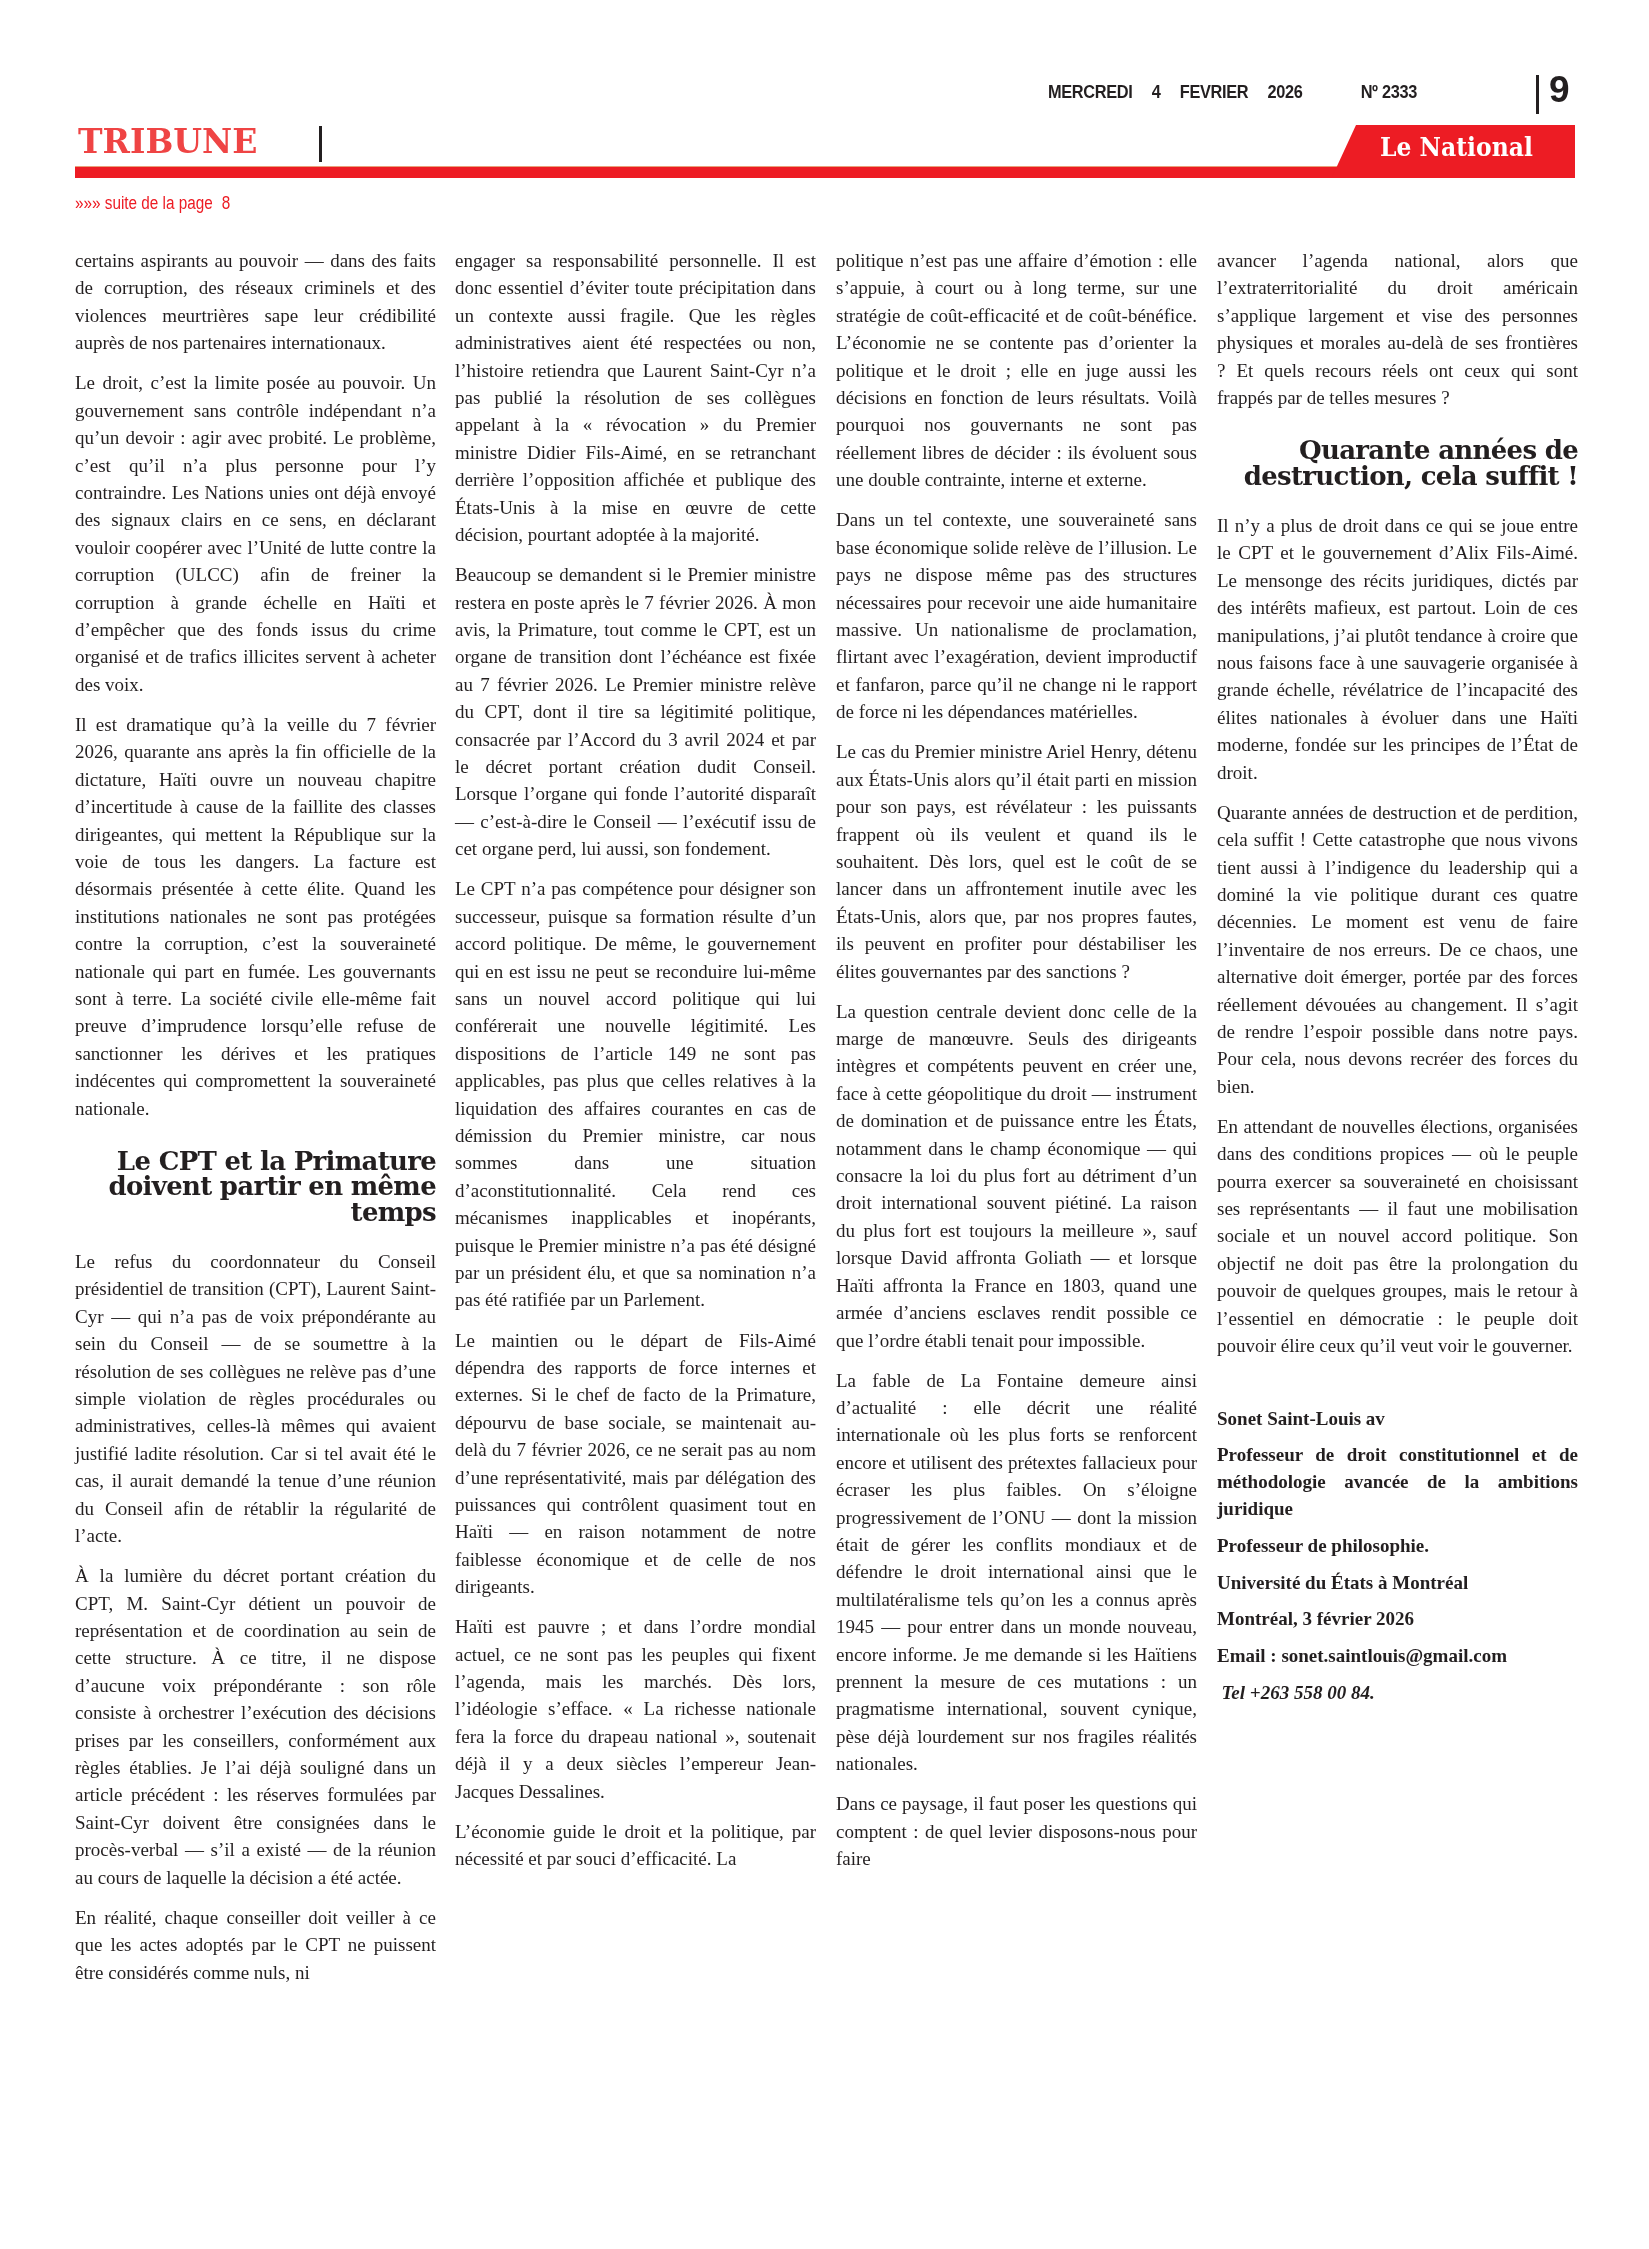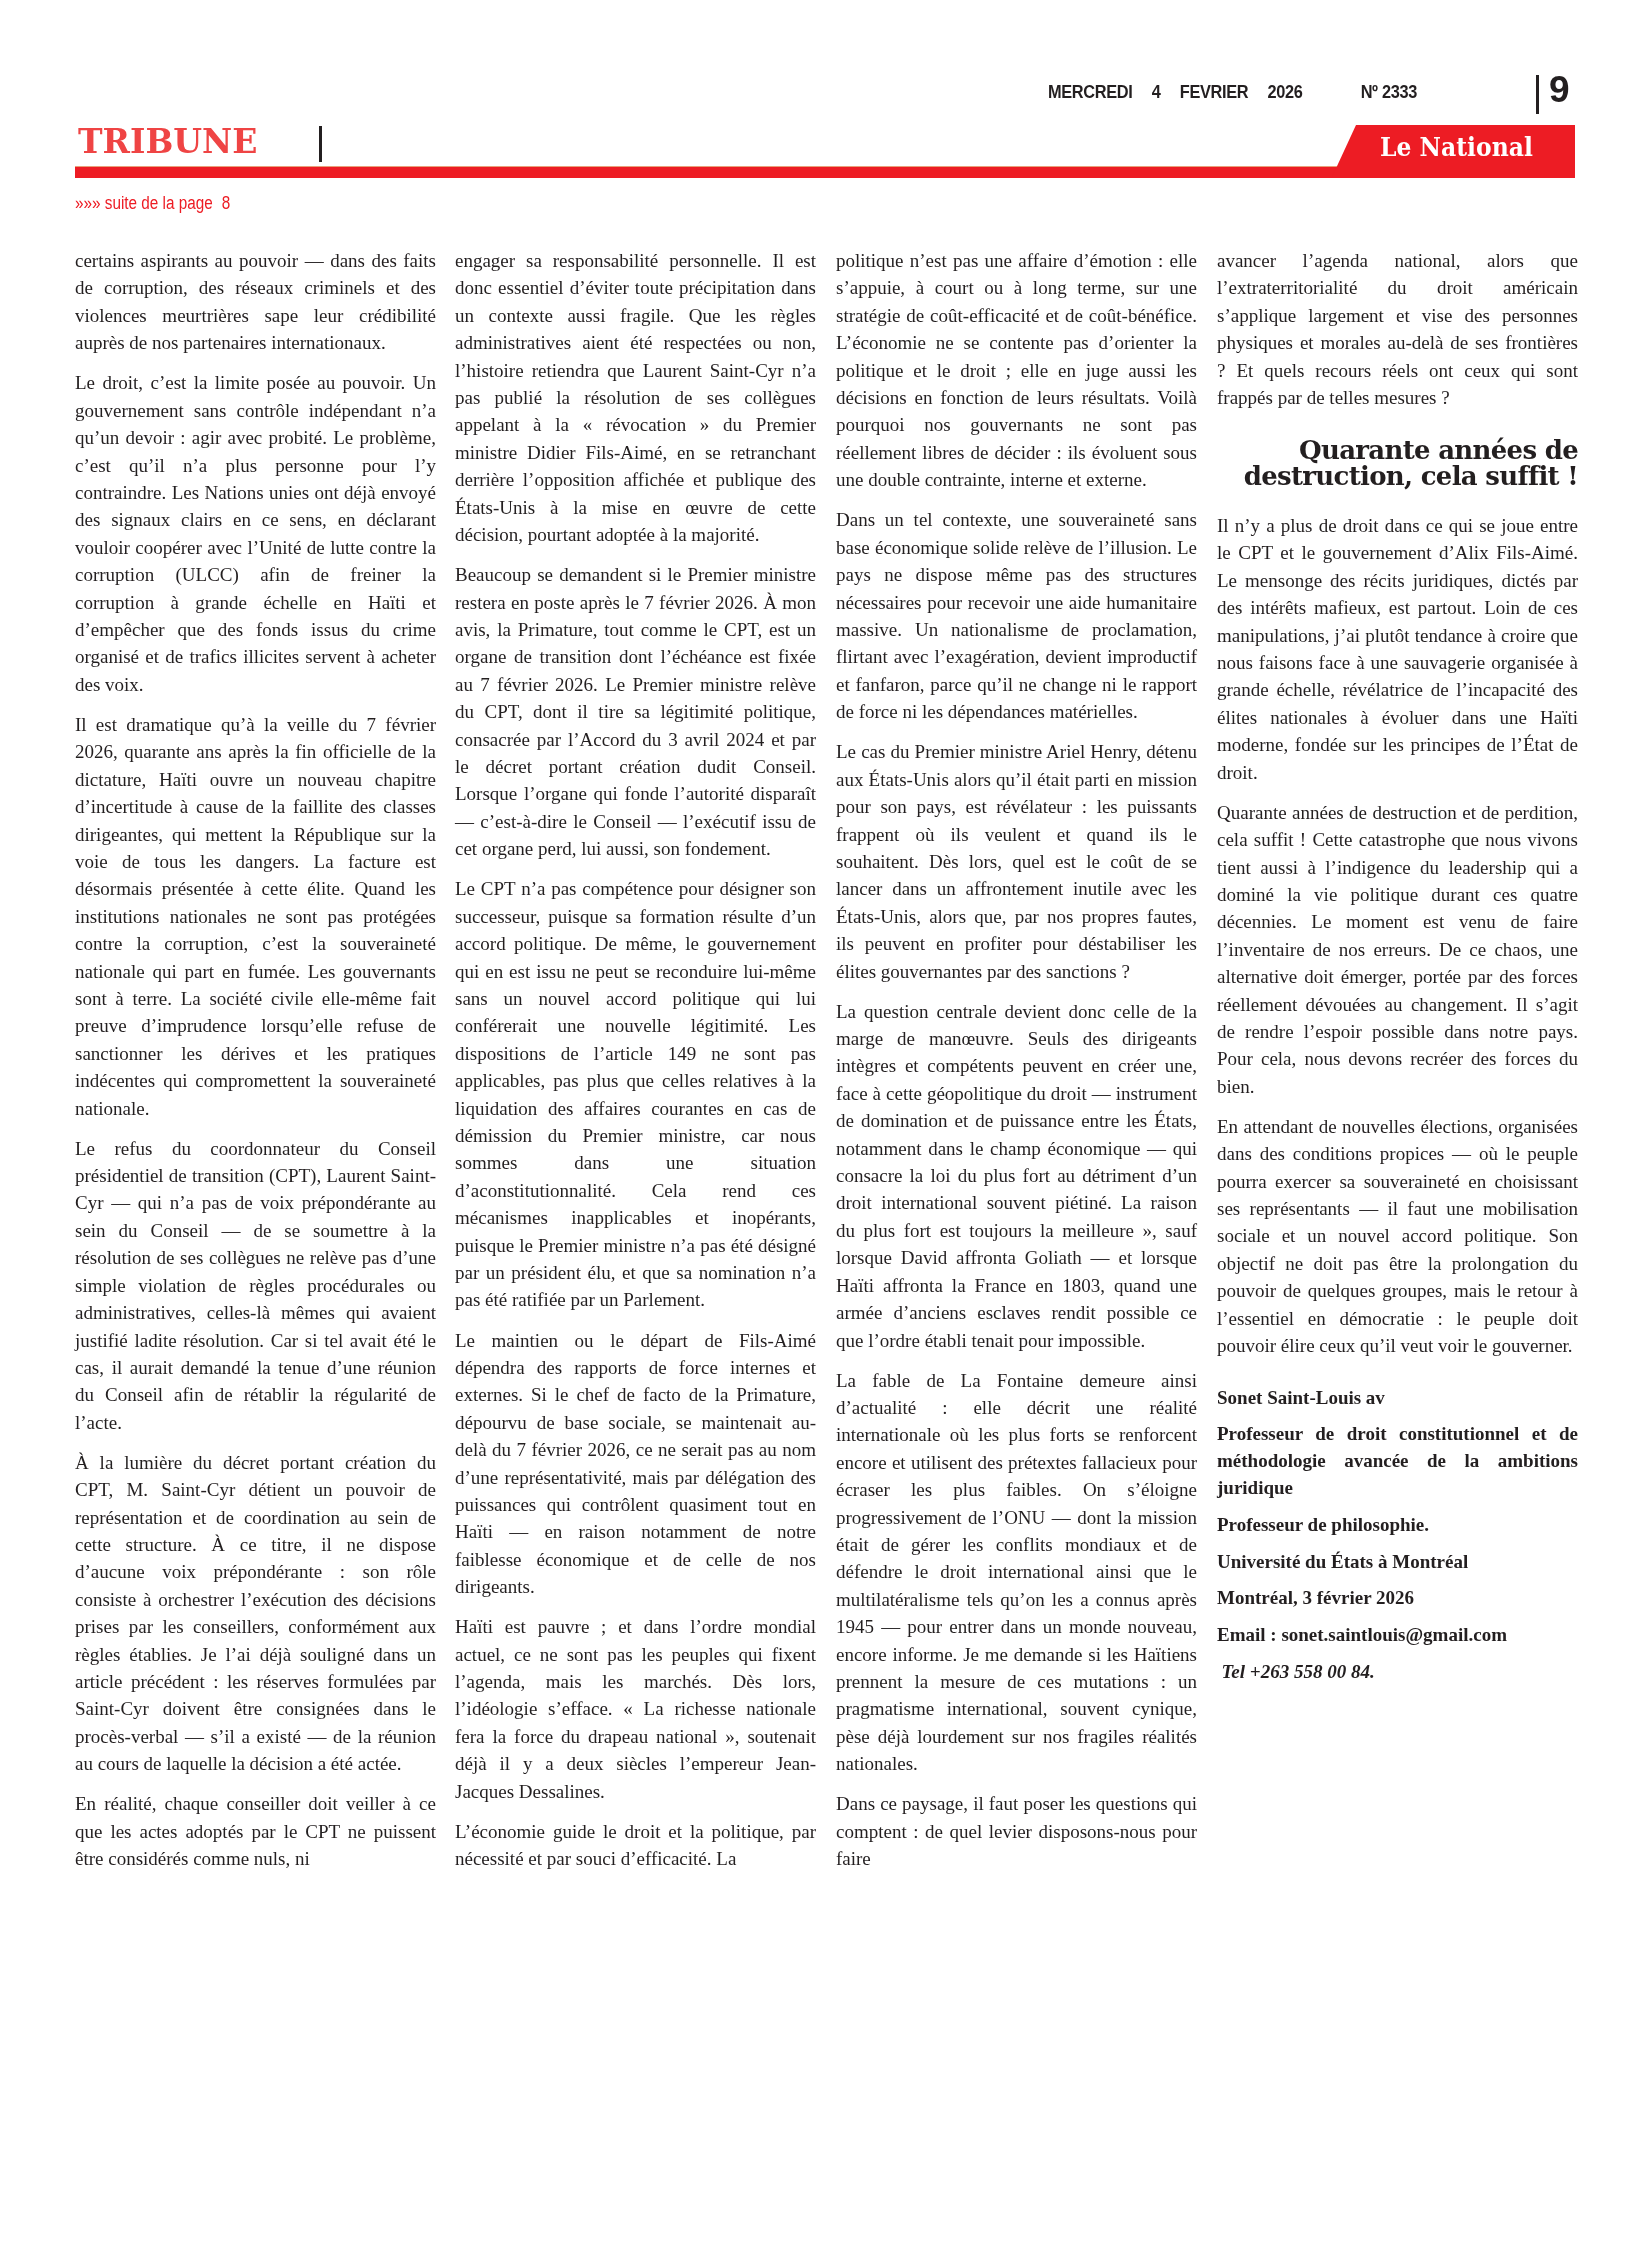--- a/index.html
+++ b/index.html
@@ -49,21 +49,21 @@
   .col h2 {
     font-family: "DejaVu Serif", serif; font-weight: bold; font-size: 26px; line-height: 25.5px;
     margin: 27px 0 22.5px 0; text-align: right; letter-spacing: -0.7px; color: #231f20;
   }
   #c1 { left: 75px; }
   #c2 { left: 455px; }
   #c3 { left: 836px; }
   #c4 { left: 1217px; }
   .end-mark { display: inline-block; width: 16.5px; height: 15px; background: #231f20; margin-left: 4.5px; vertical-align: -1.5px;
     clip-path: polygon(25% 0, 75% 0, 100% 50%, 75% 100%, 25% 100%, 0 50%); }
-  .sig { margin-top: 24px; font-weight: bold; line-height: 27px; }
+  .sig { margin-top: 45px; font-weight: bold; line-height: 27px; }
   .sig p { margin: 0 0 9.7px 0; font-weight: bold; }
   .sig .tel { padding-left: 4.5px; font-style: italic; }
 </style>
 </head>
 <body>
 
 <div class="hdr-date"><span>MERCREDI</span><span>4</span><span>FEVRIER</span><span>2026</span><span class="issue">Nº 2333</span></div>
 <div class="hdr-sep"></div>
 <div class="hdr-page">9</div>
 
@@ -72,20 +72,21 @@
 <div class="redline"></div>
 <div class="brand-tab"></div>
 <div class="brand-name">Le National</div>
 
 <div class="continuation"><span>»»» suite de la page</span><span class="pg">8</span></div>
 
 <div class="col" id="c1">
     <p><span>certains aspirants au pouvoir — dans des faits de corruption, des réseaux criminels et des violences meurtrières sape leur crédibilité auprès de nos partenaires internationaux.</span></p>
     <p><span>Le droit, c’est la limite posée au pouvoir. Un gouvernement sans contrôle indépendant n’a qu’un devoir : agir avec probité. Le problème, c’est qu’il n’a plus personne pour l’y contraindre. Les Nations unies ont déjà envoyé des signaux clairs en ce sens, en déclarant vouloir coopérer avec l’Unité de lutte contre la corruption (ULCC) afin de freiner la corruption à grande échelle en Haïti et d’empêcher que des fonds issus du crime organisé et de trafics illicites servent à acheter des voix.</span></p>
     <p><span>Il est dramatique qu’à la veille du 7 février 2026, quarante ans après la fin officielle de la dictature, Haïti ouvre un nouveau chapitre d’incertitude à cause de la faillite des classes dirigeantes, qui mettent la République sur la voie de tous les dangers. La facture est désormais présentée à cette élite. Quand les institutions nationales ne sont pas protégées contre la corruption, c’est la souveraineté nationale qui part en fumée. Les gouvernants sont à terre. La société civile elle-même fait preuve d’imprudence lorsqu’elle refuse de sanctionner les dérives et les pratiques indécentes qui compromettent la souveraineté nationale.</span></p>
+    <h2>Le CPT et la Primature doivent partir en même temps</h2>
     <p><span>Le refus du coordonnateur du Conseil présidentiel de transition (CPT), Laurent Saint-Cyr — qui n’a pas de voix prépondérante au sein du Conseil — de se soumettre à la résolution de ses collègues ne relève pas d’une simple violation de règles procédurales ou administratives, celles-là mêmes qui avaient justifié ladite résolution. Car si tel avait été le cas, il aurait demandé la tenue d’une réunion du Conseil afin de rétablir la régularité de l’acte.</span></p>
     <p><span>À la lumière du décret portant création du CPT, M. Saint-Cyr détient un pouvoir de représentation et de coordination au sein de cette structure. À ce titre, il ne dispose d’aucune voix prépondérante : son rôle consiste à orchestrer l’exécution des décisions prises par les conseillers, conformément aux règles établies. Je l’ai déjà souligné dans un article précédent : les réserves formulées par Saint-Cyr doivent être consignées dans le procès-verbal — s’il a existé — de la réunion au cours de laquelle la décision a été actée.</span></p>
     <p><span>En réalité, chaque conseiller doit veiller à ce que les actes adoptés par le CPT ne puissent être considérés comme nuls, ni</span></p>
   </div>
 <div class="col" id="c2">
     <p><span>engager sa responsabilité personnelle. Il est donc essentiel d’éviter toute précipitation dans un contexte aussi fragile. Que les règles administratives aient été respectées ou non, l’histoire retiendra que Laurent Saint-Cyr n’a pas publié la résolution de ses collègues appelant à la « révocation » du Premier ministre Didier Fils-Aimé, en se retranchant derrière l’opposition affichée et publique des États-Unis à la mise en œuvre de cette décision, pourtant adoptée à la majorité.</span></p>
     <p><span>Beaucoup se demandent si le Premier ministre restera en poste après le 7 février 2026. À mon avis, la Primature, tout comme le CPT, est un organe de transition dont l’échéance est fixée au 7 février 2026. Le Premier ministre relève du CPT, dont il tire sa légitimité politique, consacrée par l’Accord du 3 avril 2024 et par le décret portant création dudit Conseil. Lorsque l’organe qui fonde l’autorité disparaît — c’est-à-dire le Conseil — l’exécutif issu de cet organe perd, lui aussi, son fondement.</span></p>
     <p><span>Le CPT n’a pas compétence pour désigner son successeur, puisque sa formation résulte d’un accord politique. De même, le gouvernement qui en est issu ne peut se reconduire lui-même sans un nouvel accord politique qui lui conférerait une nouvelle légitimité. Les dispositions de l’article 149 ne sont pas applicables, pas plus que celles relatives à la liquidation des affaires courantes en cas de démission du Premier ministre, car nous sommes dans une situation d’aconstitutionnalité. Cela rend ces mécanismes inapplicables et inopérants, puisque le Premier ministre n’a pas été désigné par un président élu, et que sa nomination n’a pas été ratifiée par un Parlement.</span></p>
     <p><span>Le maintien ou le départ de Fils-Aimé dépendra des rapports de force internes et externes. Si le chef de facto de la Primature, dépourvu de base sociale, se maintenait au-delà du 7 février 2026, ce ne serait pas au nom d’une représentativité, mais par délégation des puissances qui contrôlent quasiment tout en Haïti — en raison notamment de notre faiblesse économique et de celle de nos dirigeants.</span></p>
     <p><span>Haïti est pauvre ; et dans l’ordre mondial actuel, ce ne sont pas les peuples qui fixent l’agenda, mais les marchés. Dès lors, l’idéologie s’efface. « La richesse nationale fera la force du drapeau national », soutenait déjà il y a deux siècles l’empereur Jean-Jacques Dessalines.</span></p>

